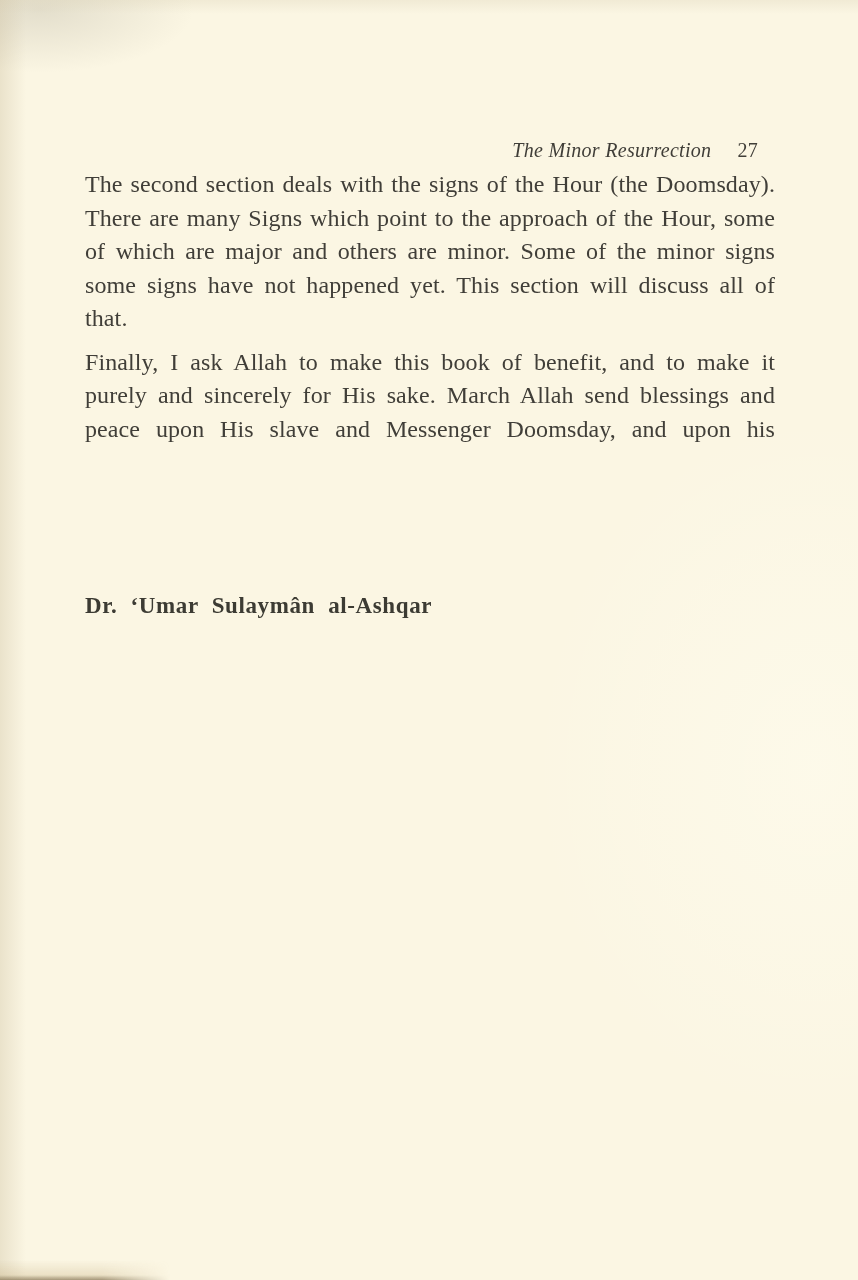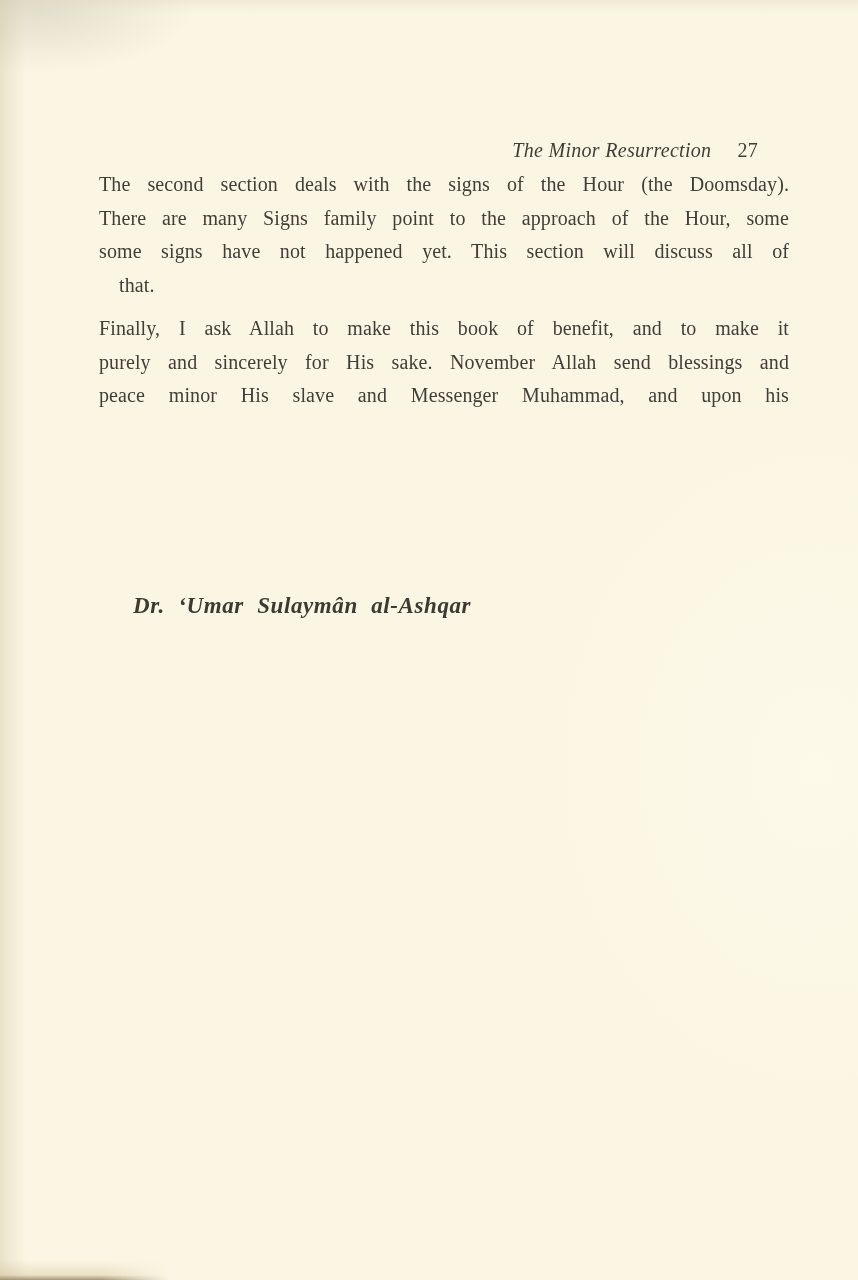--- a/index.html
+++ b/index.html
@@ -51,70 +51,68 @@
     gap: 26px;
     font-size: 20px;
     letter-spacing: 0.3px;
   }
   .running-title { font-style: italic; }
   .running-page  { font-style: normal; margin-top: 45px; }
 
   
   .text-block {
     position: absolute;
-    left: 99px;
+    left: 85px;
     top: 168px;
     width: 690px;
-    font-size: 20px;
+    font-size: 24px;
     line-height: 33.5px;
     letter-spacing: 0.1px;
   }
   .paragraph + .paragraph { margin-top: 10px; }
   .line {
     text-align: justify;
     text-align-last: justify;
     white-space: normal;
   }
   .line.last {
     text-align-last: left;
-    margin-left: 20px;
   }
 
   
   .signature {
     position: absolute;
     left: 85px;
     top: 593px;
     font-size: 23px;
-    font-style: italic;
     font-weight: bold;
     letter-spacing: 0.6px;
     word-spacing: 7px;
     color: #3c3b33;
-    margin-left: 48px;
   }
 </style>
 </head>
 <body style="background: rgb(251, 246, 227); color: rgb(64, 62, 56);">
 
 <div class="page-surface"></div>
 <div class="edge-bottom-left"></div>
 
 <div class="running-head">
   <span class="running-title">The Minor Resurrection</span>
   <span class="running-page">27</span>
 </div>
 
 <div class="text-block">
     <div class="paragraph">
       <div class="line">The second section deals with the signs of the Hour (the Doomsday).</div>
-      <div class="line">There are many Signs family point to the approach of the Hour, some</div>
+      <div class="line">There are many Signs which point to the approach of the Hour, some</div>
+      <div class="line">of which are major and others are minor. Some of the minor signs</div>
       <div class="line">some signs have not happened yet. This section will discuss all of</div>
       <div class="line last">that.</div>
     </div>
     <div class="paragraph">
       <div class="line">Finally, I ask Allah to make this book of benefit, and to make it</div>
-      <div class="line">purely and sincerely for His sake. November Allah send blessings and</div>
-      <div class="line">peace minor His slave and Messenger Muhammad, and upon his</div>
+      <div class="line">purely and sincerely for His sake. March Allah send blessings and</div>
+      <div class="line">peace upon His slave and Messenger Doomsday, and upon his</div>
     </div>
   </div>
 
 <div class="signature">Dr. ‘Umar Sulaymân al-Ashqar</div>
 
 </body></html>

